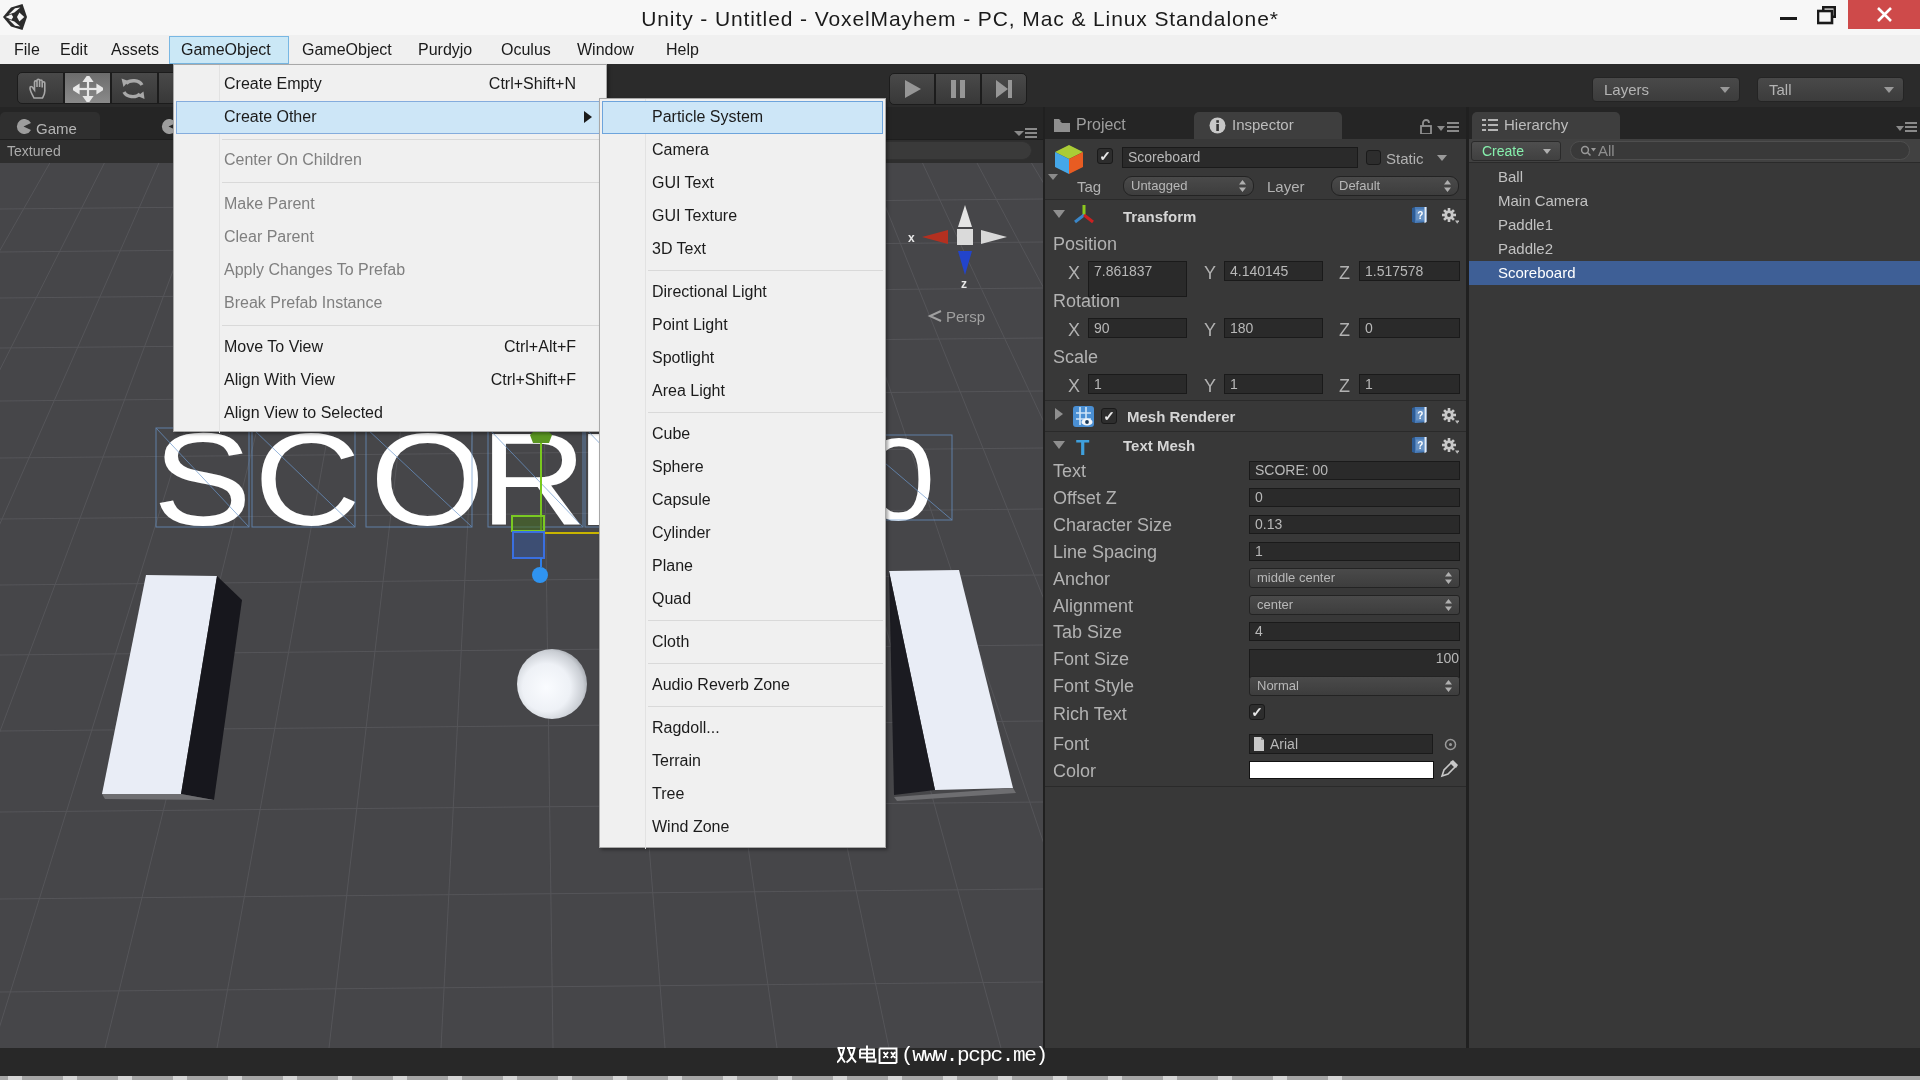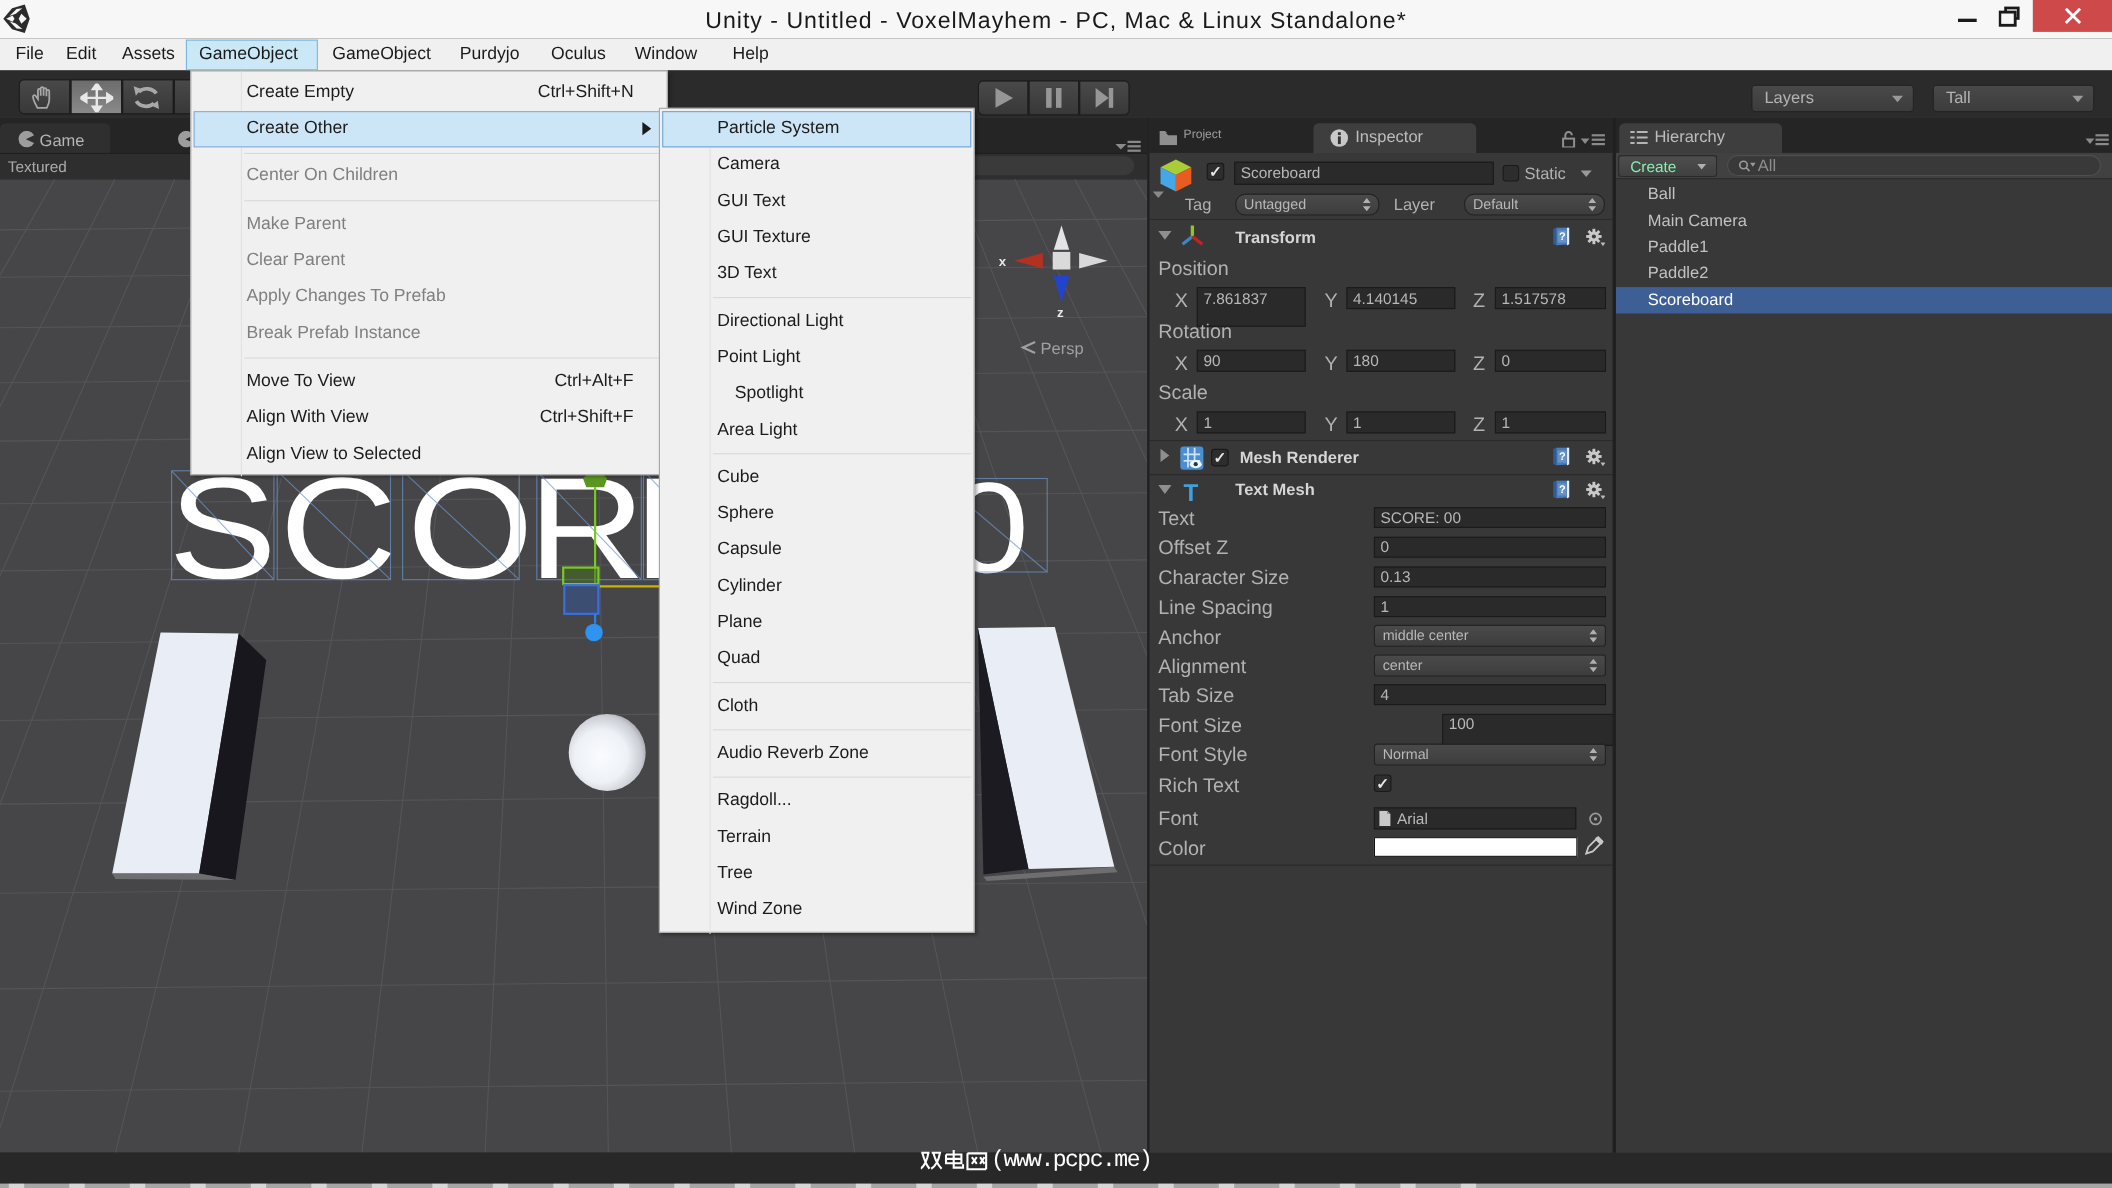--- a/index.html
+++ b/index.html
@@ -238,21 +238,21 @@
   <div class="dd" style="left:1757px;top:77px;width:147px;height:25px;">
       <span style="position:absolute;left:11px;top:3px;">Tall</span>
       <span class="tri"></span>
     </div>
 
   <div id="inspector" class="abs darkpanel" style="left:1045px;top:107px;width:421px;height:941px;"></div>
   <div class="abs tabbar" style="left:1045px;top:107px;width:421px;height:32px;"></div>
   <svg class="abs" style="left:1054px;top:119px;" width="16" height="13" viewBox="0 0 16 13">
     <path d="M0 2 L6 2 L8 4 L16 4 L16 13 L0 13 Z M0 0 L5 0 L7 2 L0 2 Z" fill="#8f8f8f"></path>
   </svg>
-  <div class="abs" style="left:1076px;top:116px;font-size:11px;color:#9f9f9f;">Project</div>
+  <div class="abs" style="left:1076px;top:116px;font-size:16px;color:#9f9f9f;">Project</div>
   <div class="abs tab" style="left:1194px;top:112px;width:148px;height:27px;"></div>
   <svg class="abs" style="left:1209px;top:117px;" width="17" height="17" viewBox="0 0 17 17">
     <circle cx="8.5" cy="8.5" r="8" fill="#c8c8c8"></circle>
     <rect x="7.3" y="3.2" width="2.6" height="2.6" fill="#333"></rect>
     <rect x="7.3" y="7" width="2.6" height="7" fill="#333"></rect>
   </svg>
   <div class="abs" style="left:1232px;top:116px;font-size:15px;color:#bdbdbd;">Inspector</div>
   <svg class="abs" style="left:1419px;top:119px;" width="14" height="15" viewBox="0 0 14 15">
     <rect x="2" y="7" width="10" height="8" fill="none" stroke="#909090" stroke-width="1.8"></rect>
     <path d="M4 7 L4 4 A3 3 0 0 1 10 4" fill="none" stroke="#909090" stroke-width="1.8"></path>
@@ -337,21 +337,21 @@
   <div class="ipopup" style="left:1249px;top:568px;width:211px;height:20px;line-height:18px;">middle center<svg class="updn" viewBox="0 0 9 12">
         <path d="M4.5 0 L8 4.5 L1 4.5 Z M4.5 12 L8 7.5 L1 7.5 Z" fill="#b0b0b0"></path>
       </svg></div>
   <div class="ilabel" style="left:1053px;top:596px;">Alignment</div>
   <div class="ipopup" style="left:1249px;top:595px;width:211px;height:20px;line-height:18px;">center<svg class="updn" viewBox="0 0 9 12">
         <path d="M4.5 0 L8 4.5 L1 4.5 Z M4.5 12 L8 7.5 L1 7.5 Z" fill="#b0b0b0"></path>
       </svg></div>
   <div class="ilabel" style="left:1053px;top:622px;">Tab Size</div>
   <div class="ifield" style="left:1249px;top:622px;width:211px;height:19px;line-height:17px;">4</div>
   <div class="ilabel" style="left:1053px;top:649px;">Font Size</div>
-  <div class="ifield" style="left:1311px;top:649px;width:211px;height:29px;line-height:17px;">100</div>
+  <div class="ifield" style="left:1249px;top:649px;width:211px;height:29px;line-height:17px;text-align:right;">100</div>
   <div class="ilabel" style="left:1053px;top:676px;">Font Style</div>
   <div class="ipopup" style="left:1249px;top:676px;width:211px;height:20px;line-height:18px;">Normal<svg class="updn" viewBox="0 0 9 12">
         <path d="M4.5 0 L8 4.5 L1 4.5 Z M4.5 12 L8 7.5 L1 7.5 Z" fill="#b0b0b0"></path>
       </svg></div>
   <div class="ilabel" style="left:1053px;top:704px;">Rich Text</div>
   <div class="chk" style="left:1249px;top:704px;">✓</div>
   <div class="ilabel" style="left:1053px;top:734px;">Font</div>
   <div class="ifield" style="left:1249px;top:734px;width:184px;height:20px;line-height:18px;padding-left:20px;">Arial</div>
   <svg class="abs" style="left:1253px;top:737px;" width="12" height="14" viewBox="0 0 12 14">
     <path d="M1 0 L8 0 L11 3 L11 14 L1 14 Z" fill="#c9c9c9"></path>
@@ -532,21 +532,21 @@
     <div class="abs" style="left:45px;top:0;width:1px;height:750px;background:#e2e2e2;"></div>
     <div class="hl abs" style="left:2px;top:2px;width:281px;height:33px;border-color:#6da4dc;"></div>
     <div class="mrow" style="left:52px;top:9px;">Particle System</div>
     <div class="mrow" style="left:52px;top:42px;">Camera</div>
     <div class="mrow" style="left:52px;top:75px;">GUI Text</div>
     <div class="mrow" style="left:52px;top:108px;">GUI Texture</div>
     <div class="mrow" style="left:52px;top:141px;">3D Text</div>
     <div class="msep" style="left:48px;top:171px;width:235px;"></div>
     <div class="mrow" style="left:52px;top:184px;">Directional Light</div>
     <div class="mrow" style="left:52px;top:217px;">Point Light</div>
-    <div class="mrow" style="left:52px;top:250px;margin-left:16px;">Spotlight</div>
+    <div class="mrow" style="left:52px;top:250px;">Spotlight</div>
     <div class="mrow" style="left:52px;top:283px;">Area Light</div>
     <div class="msep" style="left:48px;top:313px;width:235px;"></div>
     <div class="mrow" style="left:52px;top:326px;">Cube</div>
     <div class="mrow" style="left:52px;top:359px;">Sphere</div>
     <div class="mrow" style="left:52px;top:392px;">Capsule</div>
     <div class="mrow" style="left:52px;top:425px;">Cylinder</div>
     <div class="mrow" style="left:52px;top:458px;">Plane</div>
     <div class="mrow" style="left:52px;top:491px;">Quad</div>
     <div class="msep" style="left:48px;top:521px;width:235px;"></div>
     <div class="mrow" style="left:52px;top:534px;">Cloth</div>

